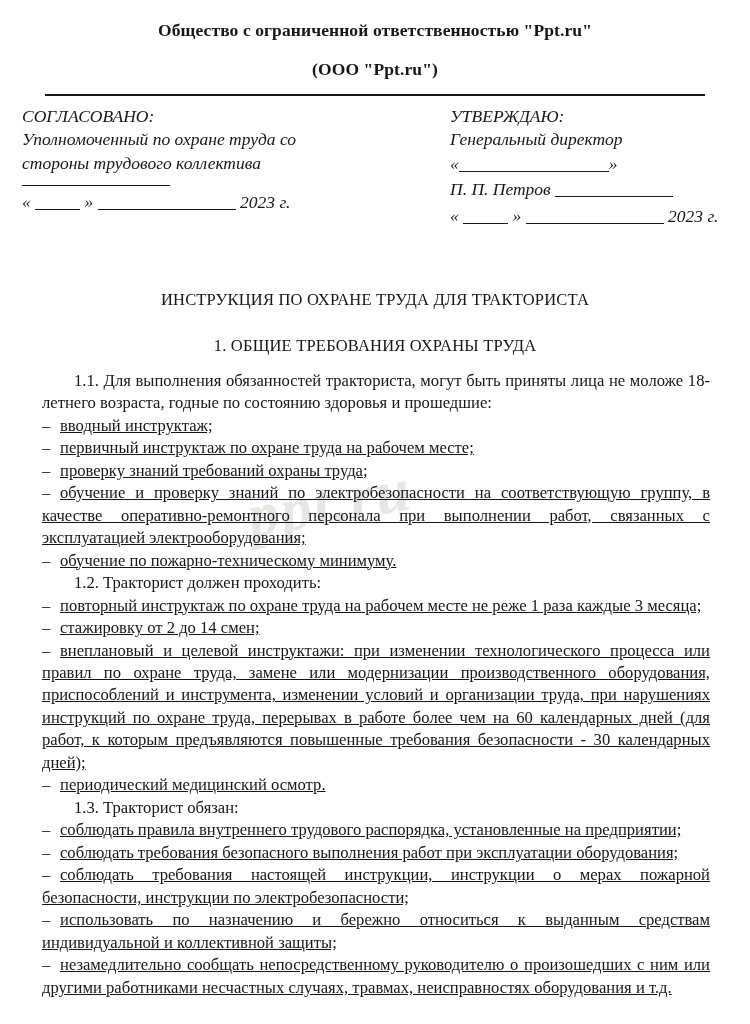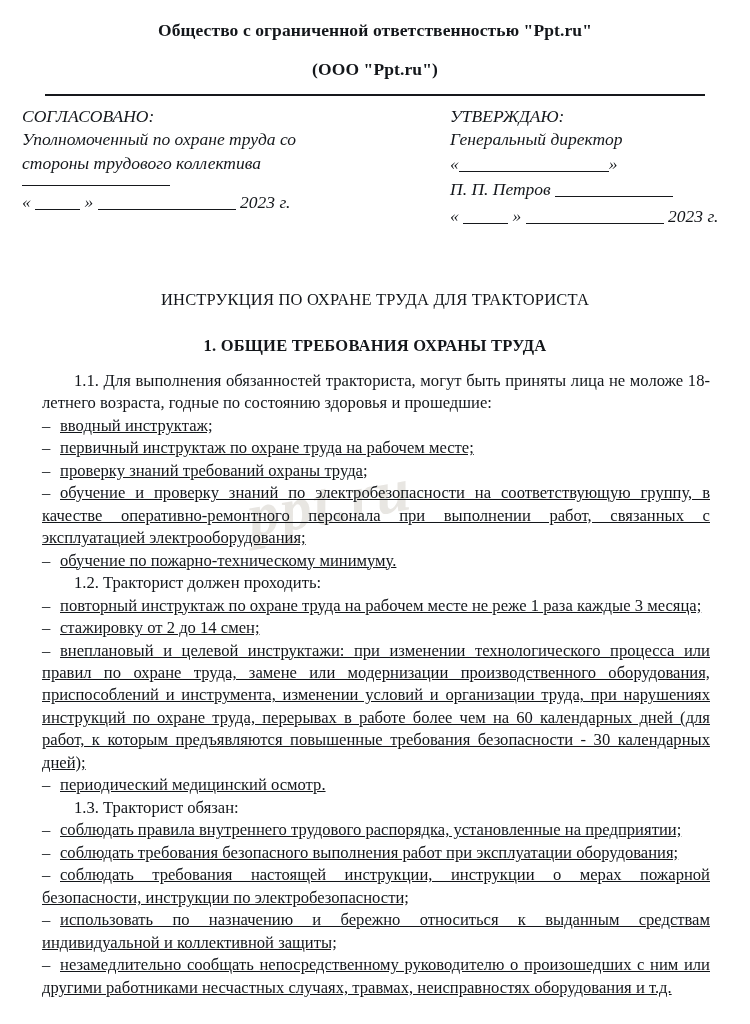--- a/index.html
+++ b/index.html
@@ -165,21 +165,21 @@
   .doc-title {
     text-align: center;
     font-weight: 400;
     font-size: 16.5px;
     letter-spacing: 0.2px;
     margin-top: 62px;
   }
 
   .section-title {
     text-align: center;
-    font-weight: 700;
+    font-weight: 400;
     font-size: 16.5px;
     letter-spacing: 0.2px;
     margin-top: 26px;
   }
 
   
   .body-text {
     margin-top: 14px;
     padding: 0 40px 0 42px;
     font-size: 16.6px;

